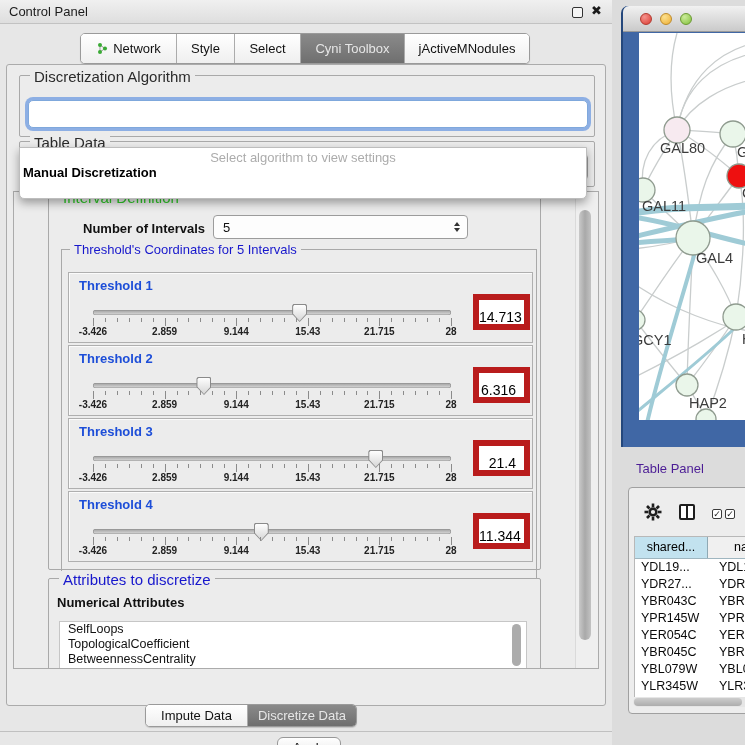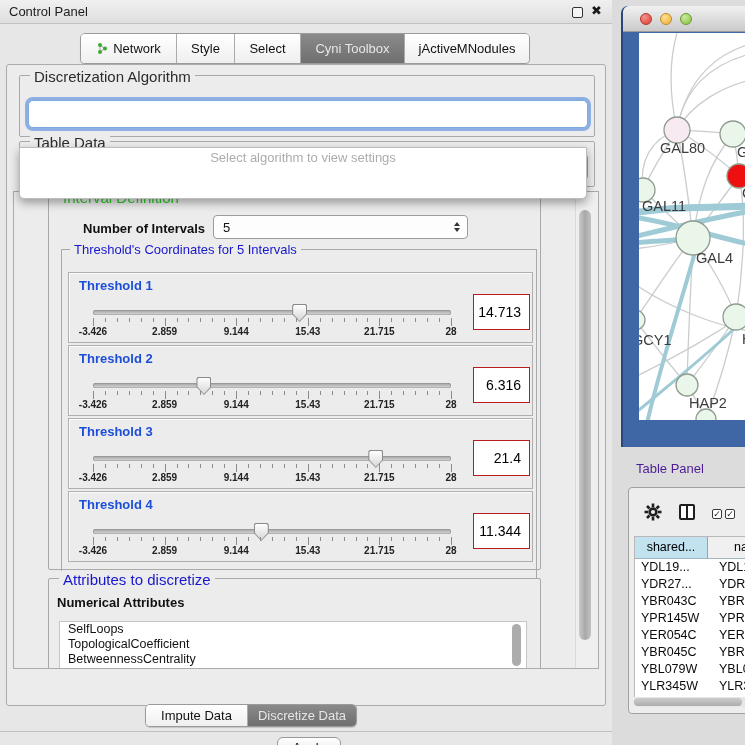--- a/index.html
+++ b/index.html
@@ -82,21 +82,21 @@
   .thumb-o { position:absolute; top:-6px; width:15px; height:18px;
     clip-path:polygon(8% 0,92% 0,100% 10%,100% 55%,50% 100%,0 55%,0 10%); background:#8A8A8A; }
   .thumb-i { position:absolute; left:1px; top:1px; width:13px; height:16px;
     clip-path:polygon(8% 0,92% 0,100% 10%,100% 55%,50% 100%,0 55%,0 10%);
     background:linear-gradient(#FEFEFE,#D6D6D6); }
   .ticks { position:absolute; left:24px; top:45px; width:358px; height:8px; }
   .tick { position:absolute; top:0; width:1px; background:#8B8B8B; }
   .ticklabels { position:absolute; left:24px; top:53px; width:358px; height:13px; }
   .ticklabel { position:absolute; transform:translateX(-50%); font-size:10px; font-weight:bold; color:#222; white-space:nowrap; }
   .valbox { position:absolute; left:404px; top:21px; width:57px; height:36px; background:#fff;
-    border:1px solid #b91c1c; font-size:14px; color:#000; text-align:right;
+    border:6px solid #b91c1c; font-size:14px; color:#000; text-align:right;
     line-height:34px; padding-right:8px; }
 
   #attr-group { left:34px; top:386px; width:493px; height:92px; background:#ECECEC; }
   #attr-label { position:absolute; left:8px; top:16px; font-size:13px; font-weight:bold; color:#111; }
   #attr-list { position:absolute; left:10px; top:42px; width:468px; height:48px; background:#fff;
     border:1px solid #C6C6C6; overflow:hidden; }
   .attr-item { height:15px; line-height:15px; font-size:12.5px; color:#111; padding-left:8px; }
   #attr-scroll-thumb { position:absolute; left:452px; top:2px; width:9px; height:42px; border-radius:5px; background:#ACACAC; }
 
   #apply-btn { position:absolute; left:270px; top:672px; width:64px; height:21px;
@@ -195,20 +195,21 @@
         <span class="cval">galFiltered.sif default node</span>
         <span class="spin">
             <span class="arr-up"></span>
             <span class="arr-dn"></span>
           </span>
       </div>
     </div>
 
     <div id="algo-popup">
       <div id="popup-placeholder">Select algorithm to view settings</div>
+    <div class="popup-item first">Manual Discretization</div>
       </div>
 
     <div id="scroll-pane">
 
       <div id="interval-group" class="tgroup">
         <span class="gtitle green">Interval Definition</span>
 
         <span id="num-int-label">Number of Intervals</span>
         <div id="num-int-combo" class="combo">
           <span class="cval">5</span>

